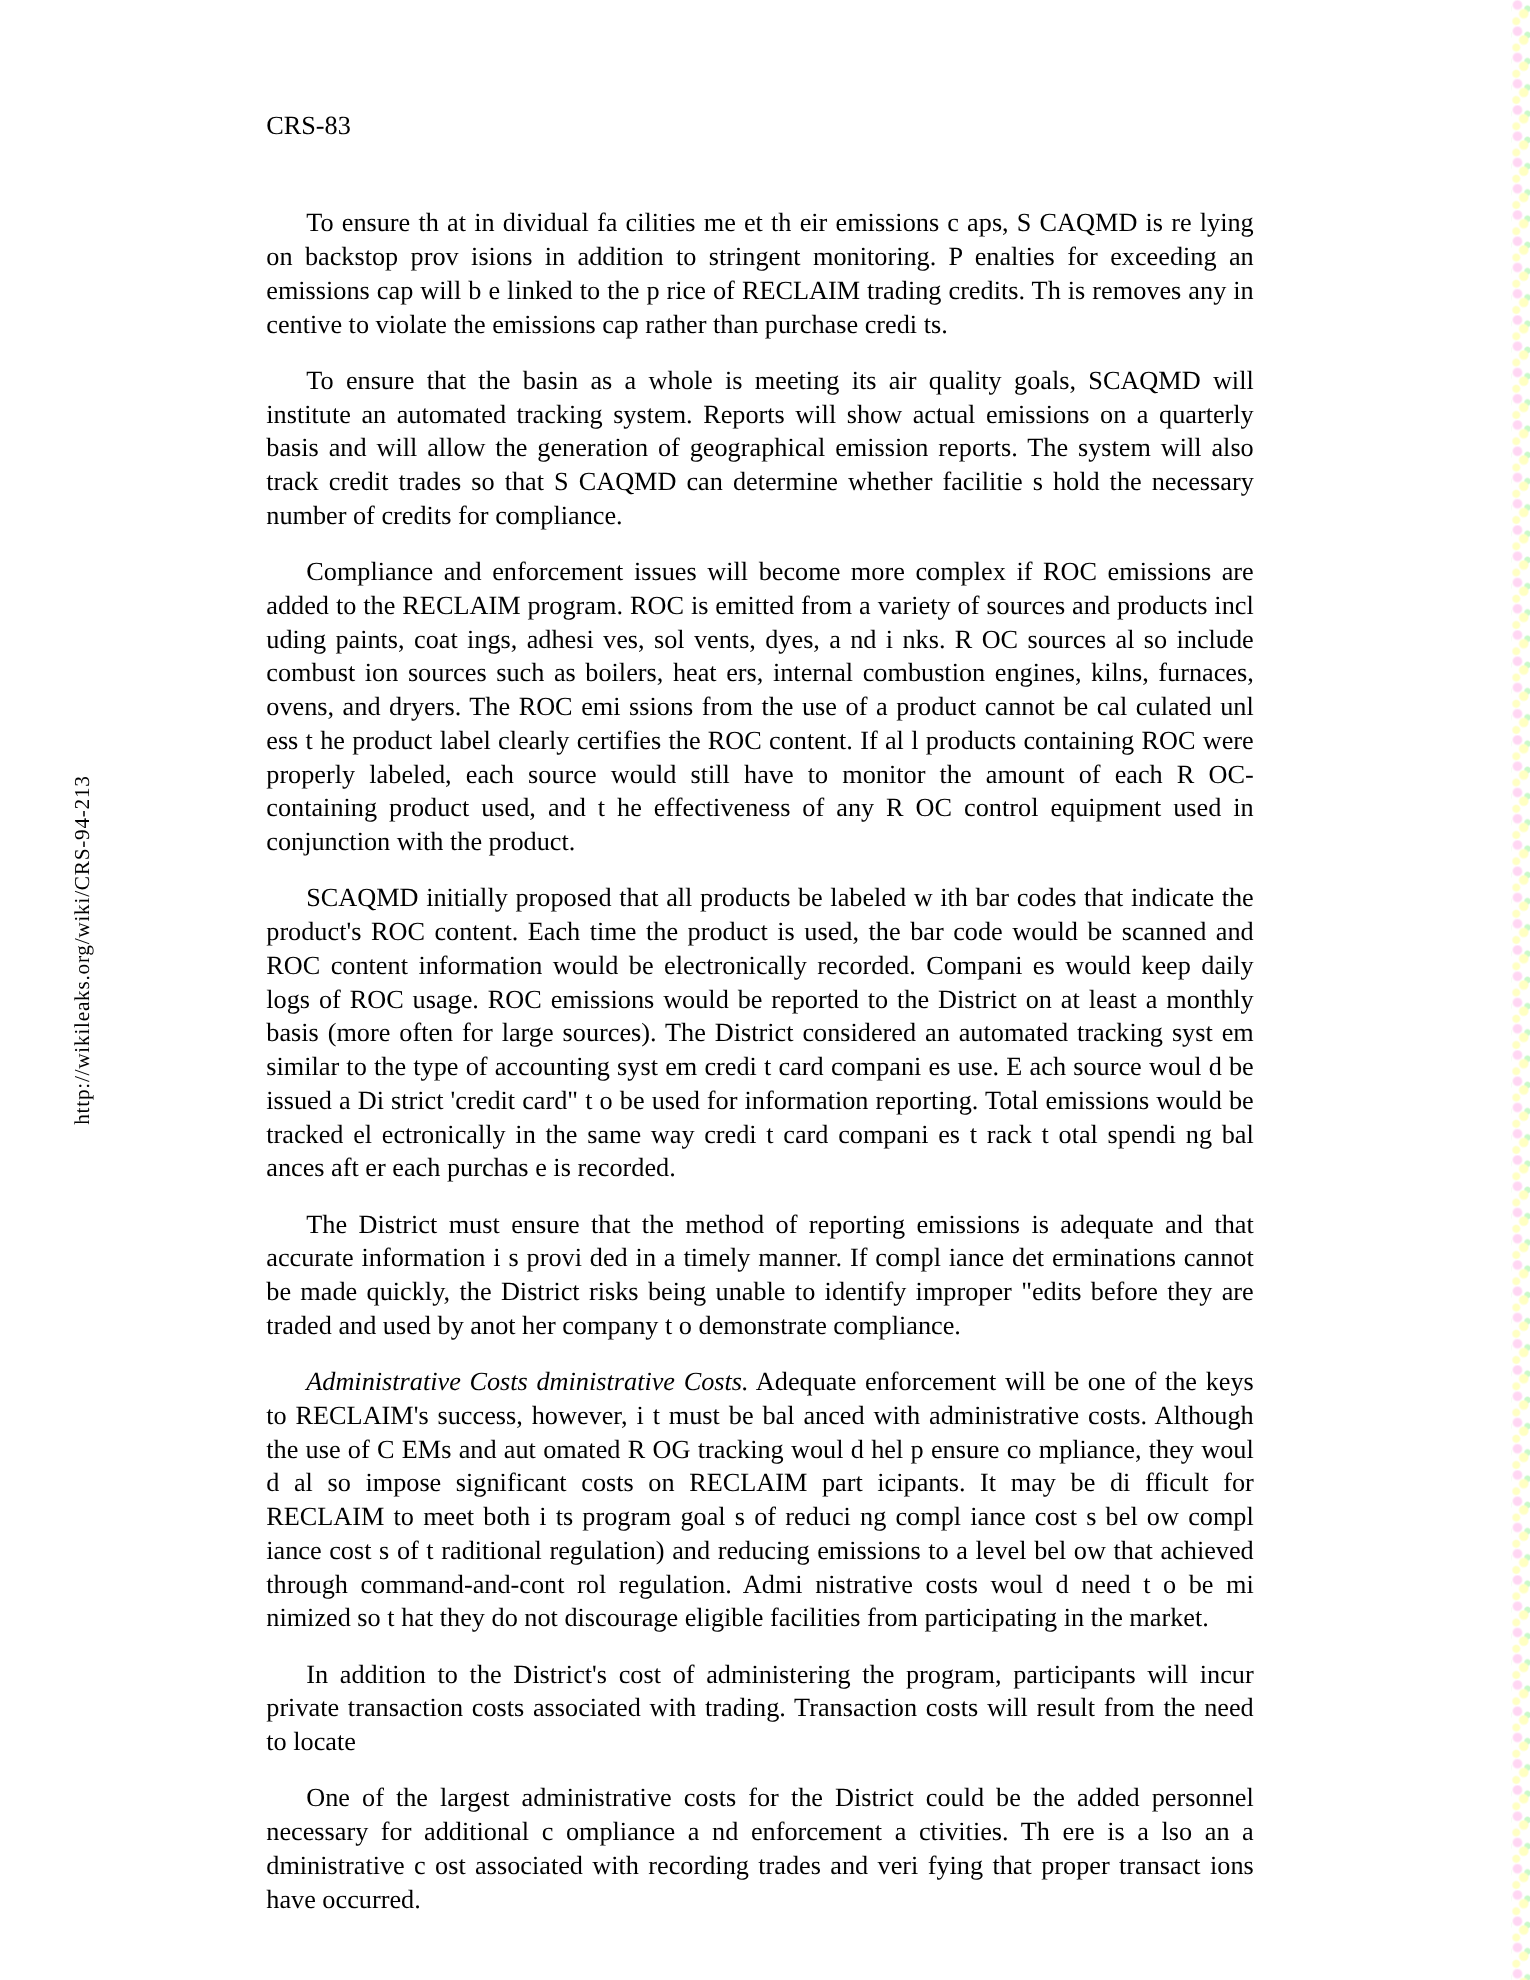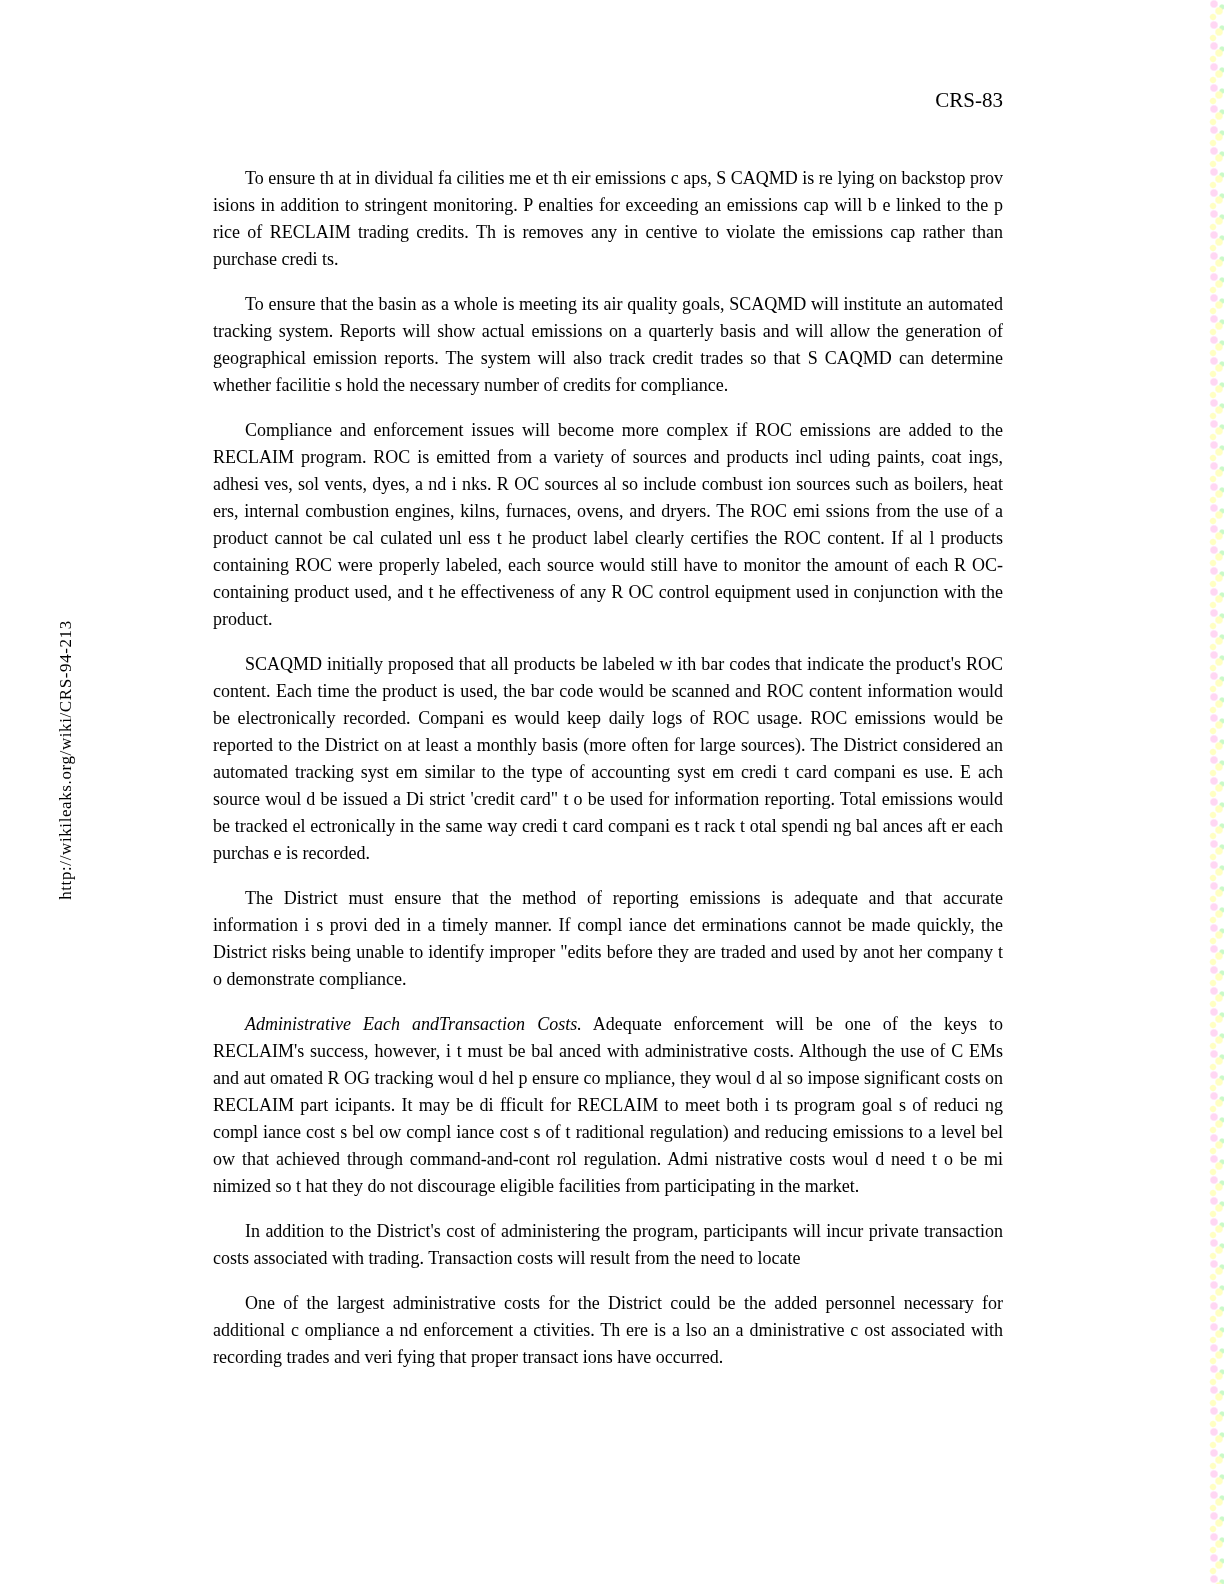--- a/index.html
+++ b/index.html
@@ -42,26 +42,26 @@
     letter-spacing: 0.6px;
     color: var(--ink);
   }
   .page-body {
     position: absolute;
     left: 213px;
     top: 88px;
     width: 790px;
   }
   .page-header {
-    text-align: right;
+    text-align: left;
     font-size: 21px;
     margin-bottom: 52px;
   }
   .doc-text p {
-    font-size: 18px;
+    font-size: 21px;
     line-height: 27px;
     text-align: justify;
     text-indent: 32px;
     margin-bottom: 18px;
   }
   .doc-text p:last-child { margin-bottom: 0; }
   .doc-text i { font-style: italic; }
 </style>
 </head>
 <body>
@@ -78,21 +78,21 @@
 
     <p>To ensure that the basin as a whole is meeting its air quality goals, SCAQMD will institute an automated tracking system.  Reports will show actual emissions on a quarterly basis and will allow the generation of geographical emission reports.  The system will also track credit trades so that S CAQMD can determine whether facilitie s hold the necessary number of credits for compliance.</p>
 
     <p>Compliance and enforcement issues will become more complex if ROC emissions are added to the RECLAIM program.  ROC is emitted from a variety of sources and products incl uding paints, coat ings, adhesi ves, sol vents, dyes, a nd i nks.  R OC sources al so include combust ion sources such as boilers, heat ers, internal combustion engines, kilns, furnaces, ovens, and dryers.  The ROC emi ssions from the use of a product cannot be cal culated unl ess t he product label clearly certifies the ROC content.  If al l products containing ROC were properly labeled, each source would still have to monitor the amount of each R OC-containing product used, and t he effectiveness of any R OC control equipment used in conjunction with the product.</p>
 
     <p>SCAQMD initially proposed that all products be labeled w ith bar codes that indicate the product's ROC content.  Each time the product is used, the bar code would be scanned and ROC content information would be electronically recorded.  Compani es would keep daily logs of ROC usage.  ROC emissions would be reported to the District on at least a monthly basis (more often for large sources).  The District considered an automated tracking syst em similar to the type of accounting syst em credi t card compani es use.  E ach source woul d be issued a Di strict 'credit card" t o be used for information reporting.  Total emissions would be tracked el ectronically in the same way credi t card compani es t rack t otal spendi ng bal ances aft er each purchas e is recorded.</p>
 
     <p>The District must ensure that the method of reporting emissions is adequate and that accurate information i s provi ded in a timely manner.  If compl iance det erminations cannot be made quickly, the District risks being unable to identify improper "edits before they are traded and used by anot her company t o demonstrate compliance.</p>
 
     <p>
-      <i>Administrative Each andTransaction Costs.</i>
+      <i>Administrative Costs dministrative Costs.</i>
       <span>Adequate enforcement will be one of the keys to RECLAIM's success, however, i t must be bal anced with administrative costs.  Although the use of C EMs and aut omated R OG tracking woul d hel p ensure co mpliance, they woul d al so impose significant costs on RECLAIM part icipants.  It may be di fficult for RECLAIM to meet both i ts program goal s of reduci ng compl iance cost s bel ow compl iance cost s of t raditional regulation) and reducing emissions to a level bel ow that achieved through command-and-cont rol regulation.  Admi nistrative costs woul d need t o be mi nimized so t hat they do not discourage eligible facilities from participating in the market.</span>
     </p>
 
     <p>In addition to the District's cost of administering the program, participants will incur private transaction costs associated with trading.  Transaction costs will result from the need to locate</p>
 
     <p>One of the largest administrative costs for the District could be the added personnel necessary for additional c ompliance a nd enforcement a ctivities.  Th ere is a lso an a dministrative c ost associated with recording trades and veri fying that proper transact ions have occurred.</p>
   </div>
 </div>
 
 </body></html>

